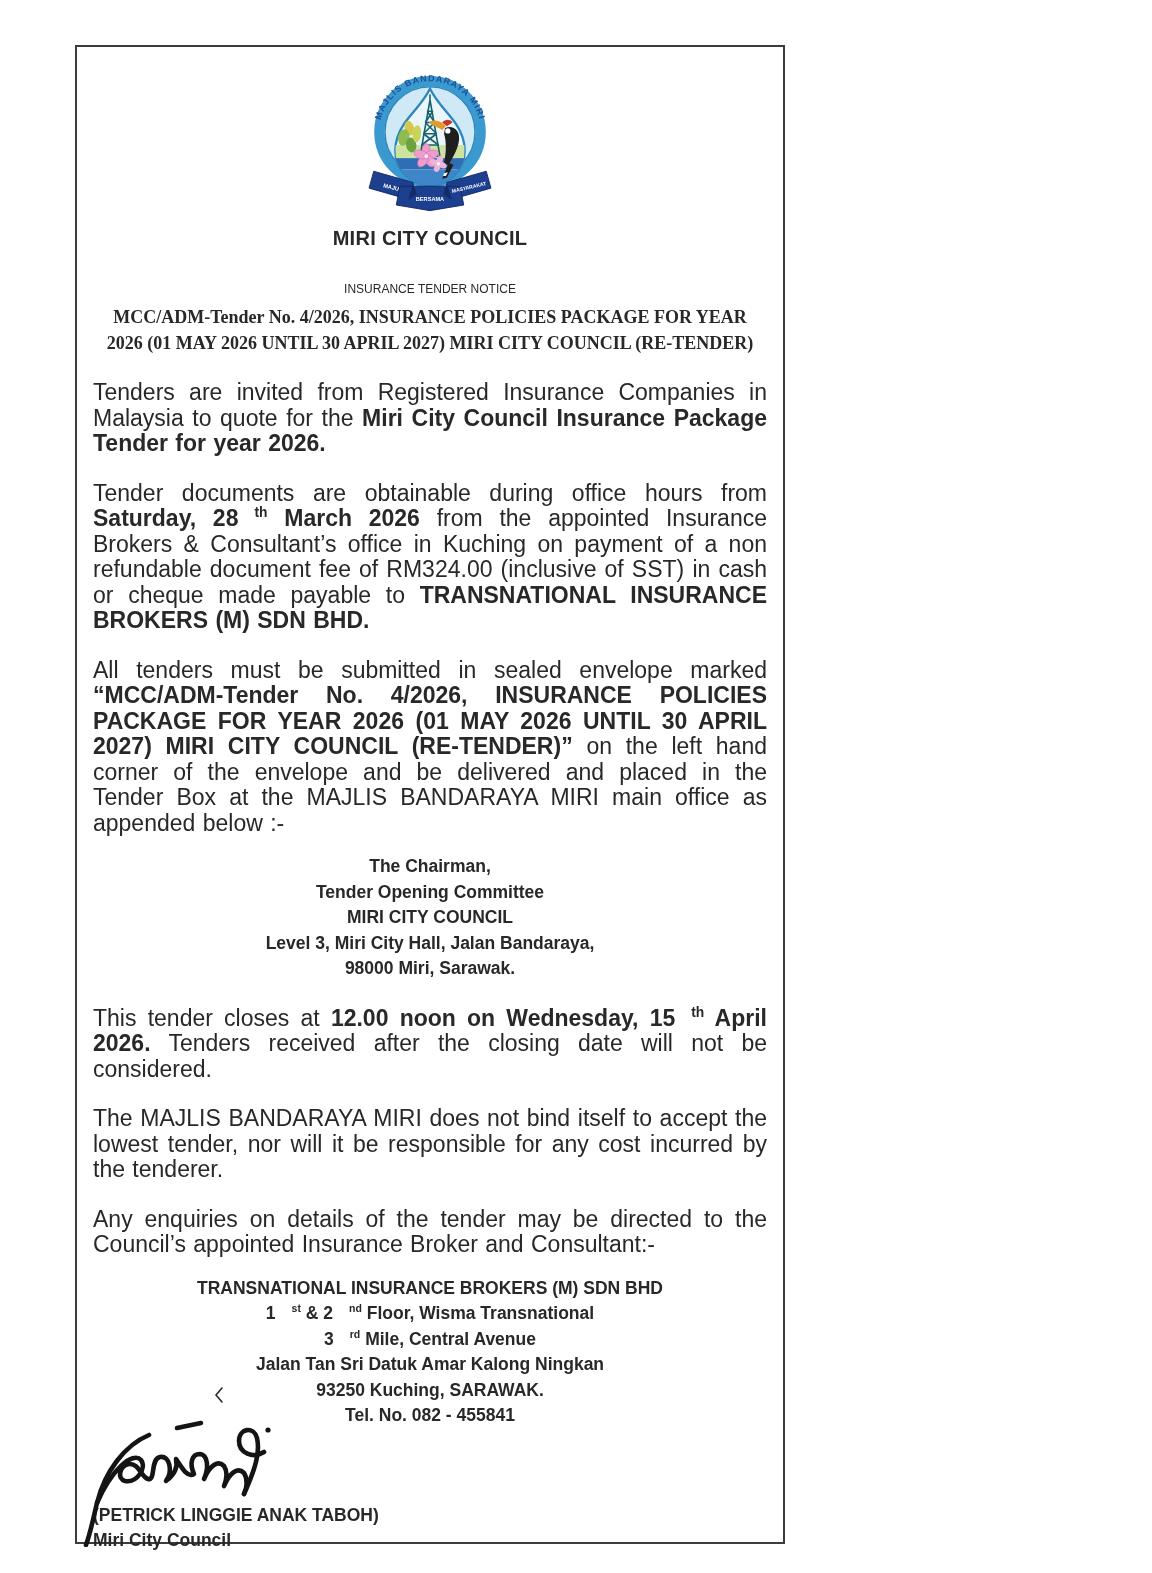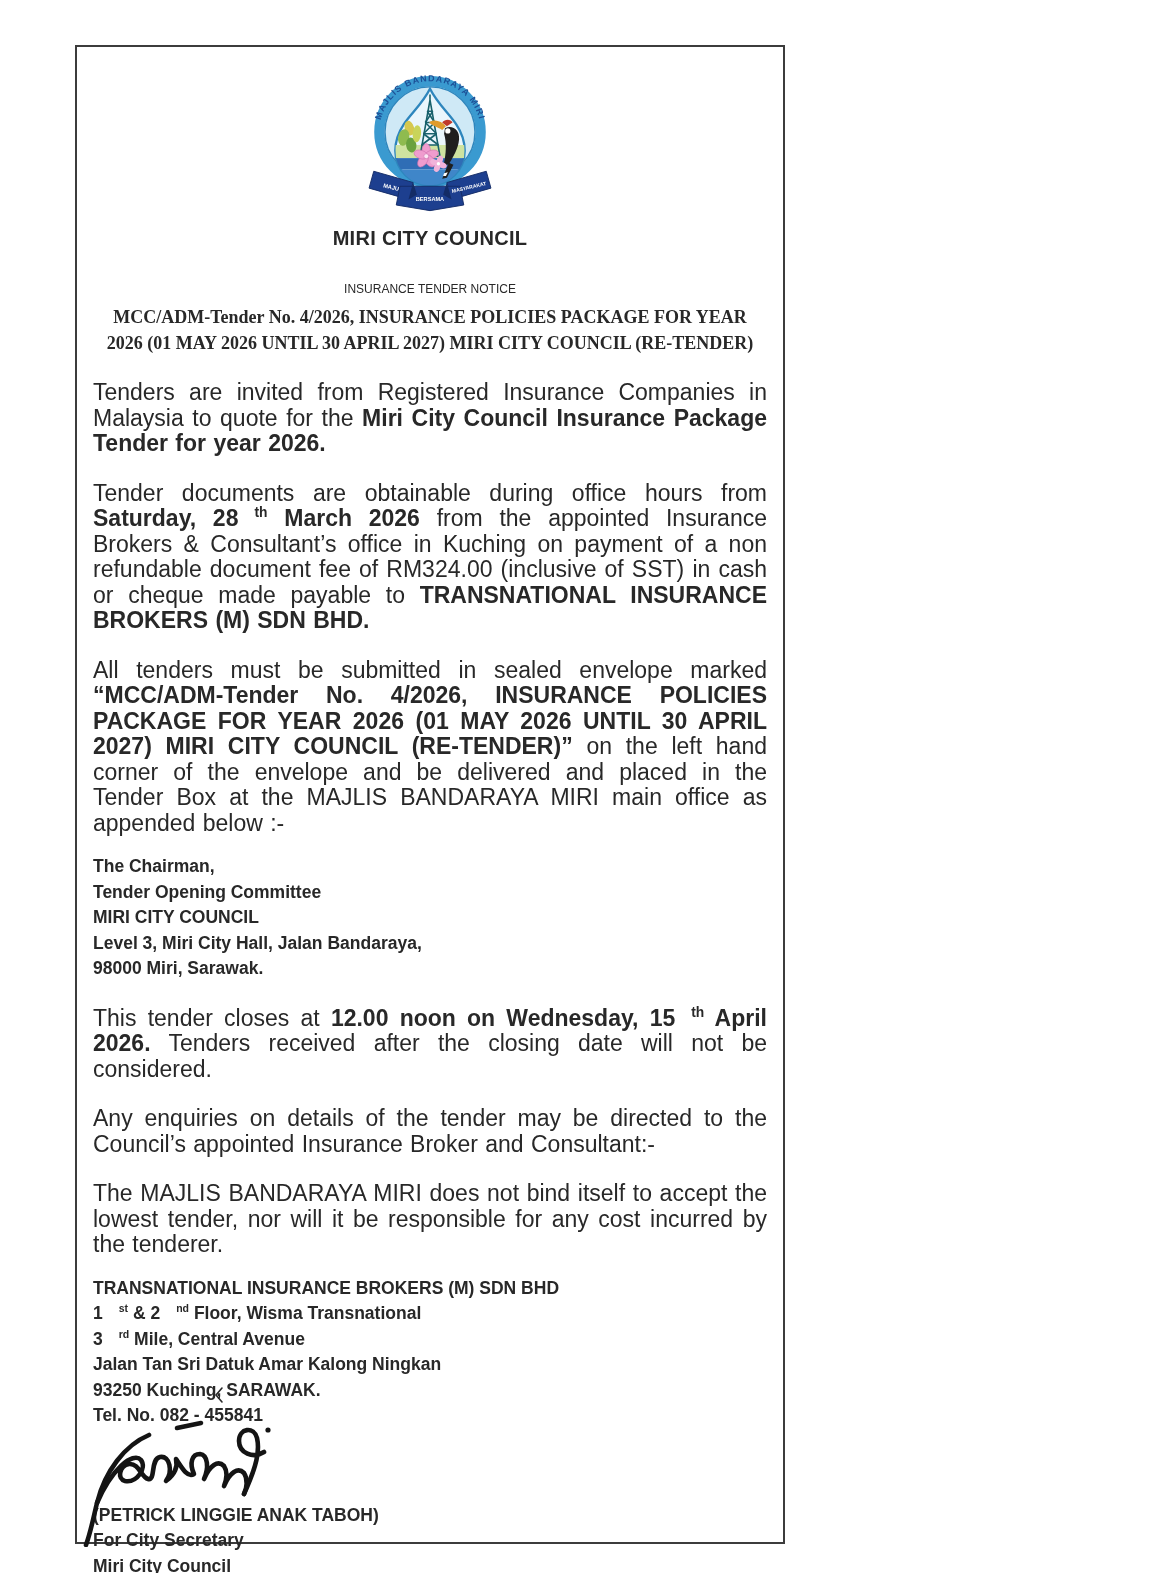--- a/index.html
+++ b/index.html
@@ -11,21 +11,21 @@
   .page{
     position:absolute;left:75px;top:45px;width:710px;height:1499px;
     border:2px solid #3c3c3c;box-sizing:border-box;padding:0 16px;background:#fff;
   }
   .logo-wrap{margin-top:22px;text-align:center;line-height:0;}
   .council-name{margin:4px 0 0;text-align:center;font-size:20px;line-height:26px;font-weight:bold;letter-spacing:.3px;}
   .subtitle{margin-top:26px;text-align:center;font-size:12px;line-height:24px;font-weight:normal;}
   .titleln{text-align:center;font-size:18px;line-height:26px;font-weight:bold;font-family:Liberation Serif, serif;}
   .titleln.first{margin-top:3px;}
   p.para{margin:24px 0 0;font-size:23px;line-height:25.5px;text-align:justify;word-spacing:1px;}
-  .center-block{margin-top:18px;font-weight:bold;font-size:17.5px;line-height:25.5px;}
+  .center-block{margin-top:18px;text-align:center;font-weight:bold;font-size:17.5px;line-height:25.5px;}
   .broker{position:relative;}
   .signoff{position:relative;margin-top:74px;font-weight:bold;font-size:17.5px;line-height:25.5px;}
   .sig-svg{position:absolute;left:-12px;top:-88px;pointer-events:none;}
   .pen-mark{position:absolute;left:120px;top:110px;}
   .date-line{margin-top:46px;font-weight:bold;font-size:17.5px;line-height:25.5px;}
   .b{font-weight:bold;}
   .u{}
   .sup{vertical-align:super;font-size:0.6em;line-height:0;padding-left:16px;}
 </style>
 </head>
@@ -122,22 +122,22 @@
 
   <div class="center-block">
       <div>The Chairman,</div>
       <div>Tender Opening Committee</div>
       <div>MIRI CITY COUNCIL</div>
       <div>Level 3, Miri City Hall, Jalan Bandaraya,</div>
       <div>98000 Miri, Sarawak.</div>
     </div>
 
   <p class="para"><span>This tender closes at </span><span class="b u">12.00 noon on Wednesday, 15</span><span class="b u sup">th</span><span class="b u"> April 2026.</span><span> Tenders received after the closing date will not be considered.</span></p>
+  <p class="para"><span>The MAJLIS BANDARAYA MIRI does not bind itself to accept the lowest tender, nor will it be responsible for any cost incurred by the tenderer.</span></p>
   <p class="para"><span>Any enquiries on details of the tender may be directed to the Council’s appointed Insurance Broker and Consultant:-</span></p>
-  <p class="para"><span>The MAJLIS BANDARAYA MIRI does not bind itself to accept the lowest tender, nor will it be responsible for any cost incurred by the tenderer.</span></p>
 
   <div class="center-block broker">
     <svg class="pen-mark" width="12" height="20" viewBox="0 0 12 20">
       <path d="M9,2 L3,9 L9,16" fill="none" stroke="#2a2a2a" stroke-width="1.6" stroke-linecap="round"></path>
     </svg>
   <div><span class="b">TRANSNATIONAL INSURANCE BROKERS (M) SDN BHD</span></div>
       <div><span class="b">1</span><span class="b sup">st</span><span class="b"> &amp; 2</span><span class="b sup">nd</span><span class="b"> Floor, Wisma Transnational</span></div>
       <div><span class="b">3</span><span class="b sup">rd</span><span class="b"> Mile, Central Avenue</span></div>
       <div><span class="b">Jalan Tan Sri Datuk Amar Kalong Ningkan</span></div>
       <div><span class="b">93250 Kuching, SARAWAK.</span></div>
@@ -148,19 +148,18 @@
     <svg class="sig-svg" width="250" height="132" viewBox="0 0 250 132">
       <g fill="none" stroke="#141414" stroke-width="4.6" stroke-linecap="round" stroke-linejoin="round">
         <path d="M68,20 C44,30 24,56 16,88 C13,100 10,116 5,130"></path>
         <path d="M16,88 C30,55 52,36 60,45 C66,53 56,68 44,66 C36,64 38,51 48,49 C58,48 60,62 67,64 C75,66 69,44 79,42 C89,40 92,57 85,66 C93,60 97,52 95,44 C102,55 107,63 113,59 C108,48 111,39 119,39 C127,40 128,53 123,64 C129,50 137,45 143,51 C147,57 145,66 143,71 C149,57 157,52 163,58 C167,64 166,73 163,79"></path>
         <path d="M163,79 C171,61 180,40 176,23 C173,11 158,13 158,26 C158,38 172,44 183,37"></path>
         <path d="M96,13 L120,8"></path>
       </g>
       <circle cx="187" cy="15" r="2.6" fill="#141414"></circle>
     </svg>
     <div class="b">(PETRICK LINGGIE ANAK TABOH)</div>
-    <div class="b">For City Secretary</div>
     <div class="b">Miri City Council</div>
   </div>
 
   <div class="date-line"><span class="b">Date: 24</span><span class="b sup">th</span><span class="b"> March 2026</span></div>
 
 </div>
 
 </body></html>

